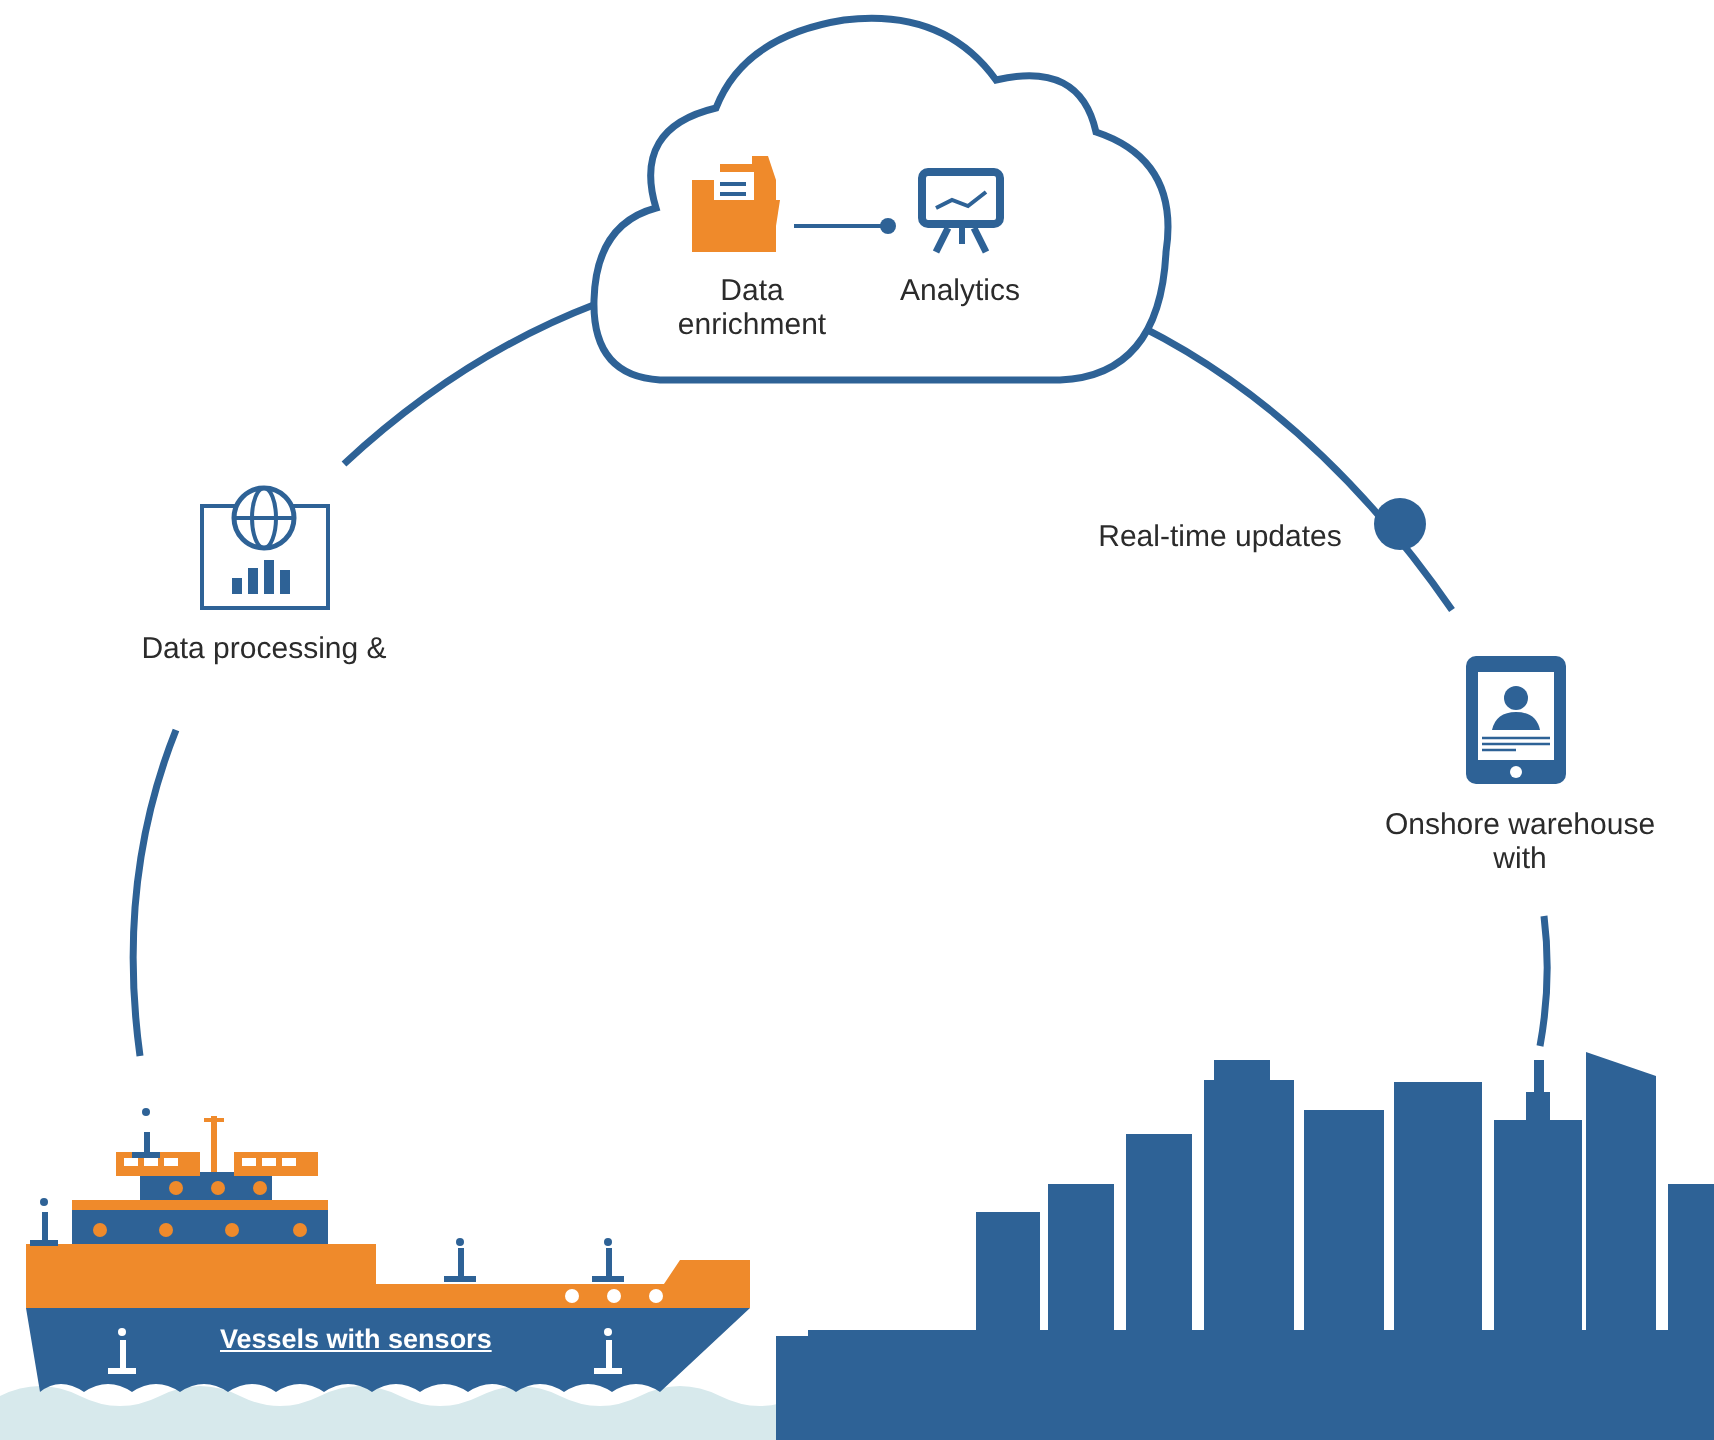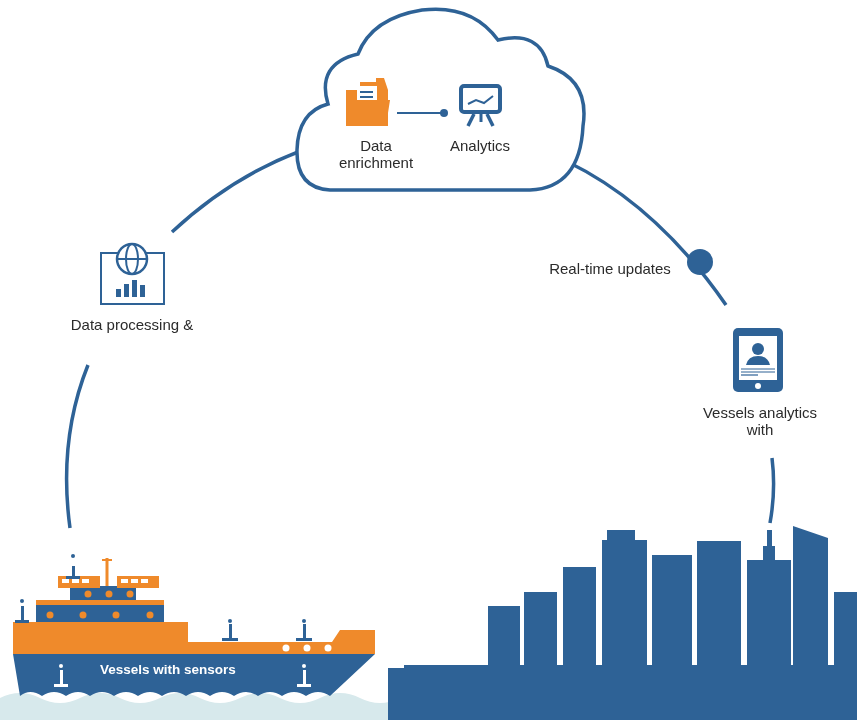--- a/index.html
+++ b/index.html
@@ -139,17 +139,17 @@
 </div>
 <div class="lbl" style="left:440px;top:137px;width:80px;">Analytics</div>
 
 <div class="lbl" style="left:52px;top:316px;width:160px;">
   <div>Data processing &amp;</div>
 </div>
 
 <div class="lbl" style="left:540px;top:260px;width:140px;">Real-time updates</div>
 
 <div class="lbl" style="left:688px;top:404px;width:144px;">
-  <div>Vessels analytics</div>
+  <div>Onshore warehouse</div>
   <div>with</div>
 </div>
 
-<div class="ship-lbl" style="left:100px;top:662px;">Vessels with sensors</div>
+<div class="ship-lbl" style="left:110px;top:662px;text-decoration:underline;">Vessels with sensors</div>
 
 </body></html>

